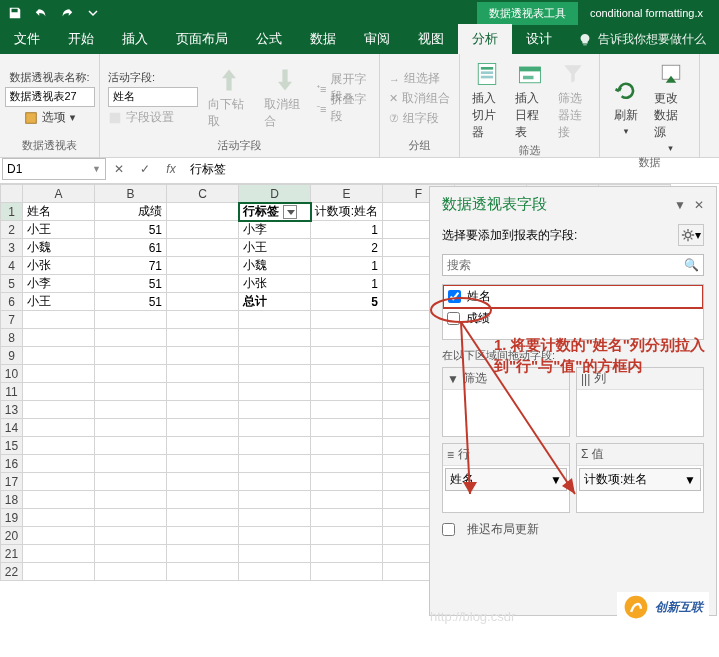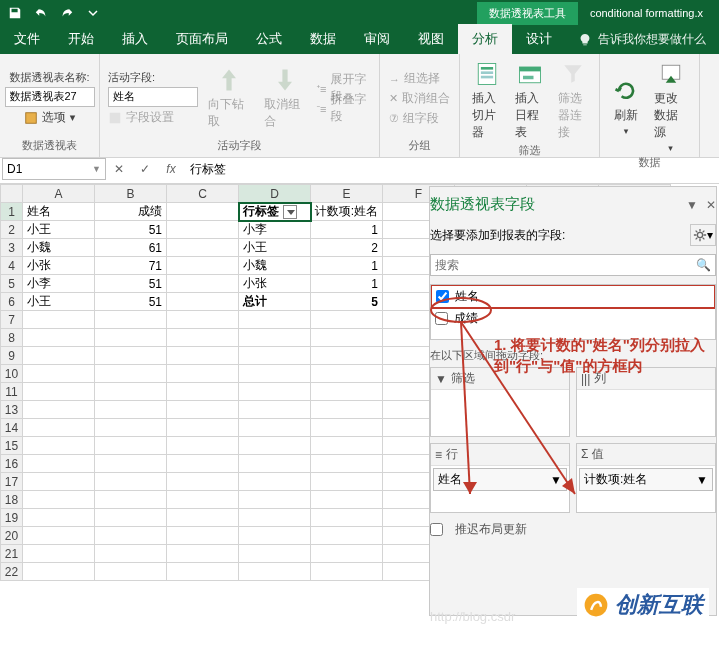--- a/index.html
+++ b/index.html
@@ -36,21 +36,21 @@
 .grid th,.grid td{border:1px solid #d4d4d4;height:18px;font-size:12px;text-align:center;background:#fff}
 .grid th{background:#f0f0f0;font-weight:400;color:#444}
 .grid td.rh{background:#f0f0f0;color:#444;width:22px}
 .col-w{width:72px}
 .grid td.left{text-align:left;padding-left:4px}
 .grid td.right{text-align:right;padding-right:4px}
 .grid th.sel,.grid td.rh.sel{background:#d8e8de}
 .cell-sel{outline:2px solid #0e6333;outline-offset:-1px;background:#fff;font-weight:bold}
 .dd{display:inline-block;width:14px;height:14px;border:1px solid #888;background:#fff;margin-left:4px;position:relative;vertical-align:middle}
 .dd::after{content:"";position:absolute;top:4px;left:3px;border-left:4px solid transparent;border-right:4px solid transparent;border-top:5px solid #555}
-.pane{position:absolute;top:2px;right:2px;width:288px;height:430px;background:#f3f3f3;border:1px solid #c8c8c8;display:flex;flex-direction:column;padding:8px 0}
+.pane{position:absolute;top:2px;right:2px;width:288px;height:430px;background:#f3f3f3;border:1px solid #c8c8c8;display:flex;flex-direction:column;padding:8px 12px}
 .pane-title{display:flex;align-items:center;justify-content:space-between;margin-bottom:6px}
 .pane-title h3{font-size:15px;color:#16803e;font-weight:400}
 .pane-ctrl{display:flex;gap:8px;align-items:center;color:#666}
 .pane-sub{display:flex;justify-content:space-between;align-items:center;margin:4px 0}
 .gear{width:26px;height:22px;border:1px solid #c8c8c8;display:flex;align-items:center;justify-content:center;cursor:pointer}
 .search{display:flex;align-items:center;border:1px solid #bdbdbd;background:#fff;height:22px;margin:4px 0 8px}
 .search input{flex:1;border:none;outline:none;padding:0 4px;font-size:12px;color:#7f1d1d}
 .search .mag{width:22px;display:flex;align-items:center;justify-content:center;color:#2a6496}
 .flist{border:1px solid #c8c8c8;background:#fff;height:56px;overflow:auto}
 .fitem{display:flex;align-items:center;gap:6px;padding:2px 4px}
@@ -59,21 +59,21 @@
 .areas-lbl{margin:8px 0 4px;font-size:11px;color:#555}
 .areas{display:grid;grid-template-columns:1fr 1fr;grid-template-rows:70px 70px;gap:6px}
 .area{border:1px solid #c8c8c8;background:#fff;display:flex;flex-direction:column}
 .area-h{font-size:11px;color:#555;padding:2px 4px;display:flex;align-items:center;gap:4px;background:#f3f3f3;border-bottom:1px solid #e0e0e0}
 .area-body{flex:1;padding:2px}
 .chip{border:1px solid #bdbdbd;background:#f8f8f8;font-size:11px;padding:2px 4px;display:flex;justify-content:space-between;align-items:center;cursor:grab}
 .defer{margin-top:8px;display:flex;align-items:center;gap:12px;font-size:11px;color:#555}
 .annot{position:absolute;pointer-events:none}
 .annot-text{position:absolute;color:#c0392b;font-size:15px;font-weight:bold;line-height:1.4;width:220px}
 .logo-strip{position:absolute;bottom:8px;right:10px;display:flex;align-items:center;gap:6px;background:#fff;padding:2px 6px}
-.logo-strip span{font-size:22px;color:#2a5aa0;font-weight:bold;font-style:italic}
+.logo-strip span{font-size:12px;color:#2a5aa0;font-weight:bold;font-style:italic}
 .wm{position:absolute;bottom:6px;left:430px;color:#ddd;font-size:13px}
 svg{display:block}
 </style>
 </head>
 <body>
 
 <div class="title-bar">
  <div class="qat">
   <div class="qat-icon">
         <svg width="14" height="14" viewBox="0 0 16 16">

